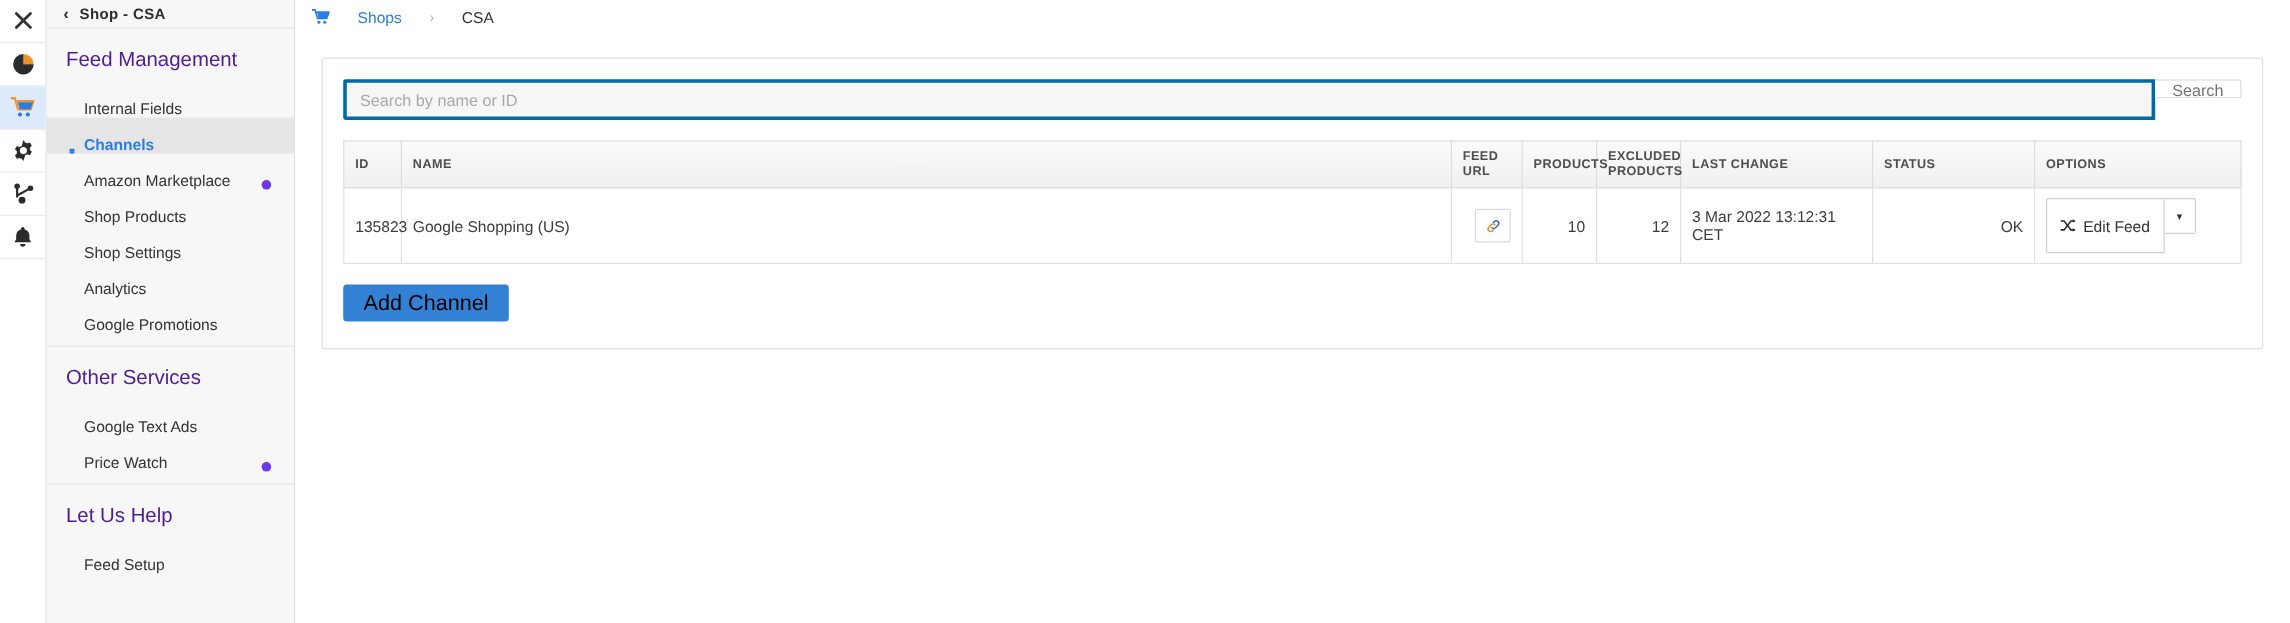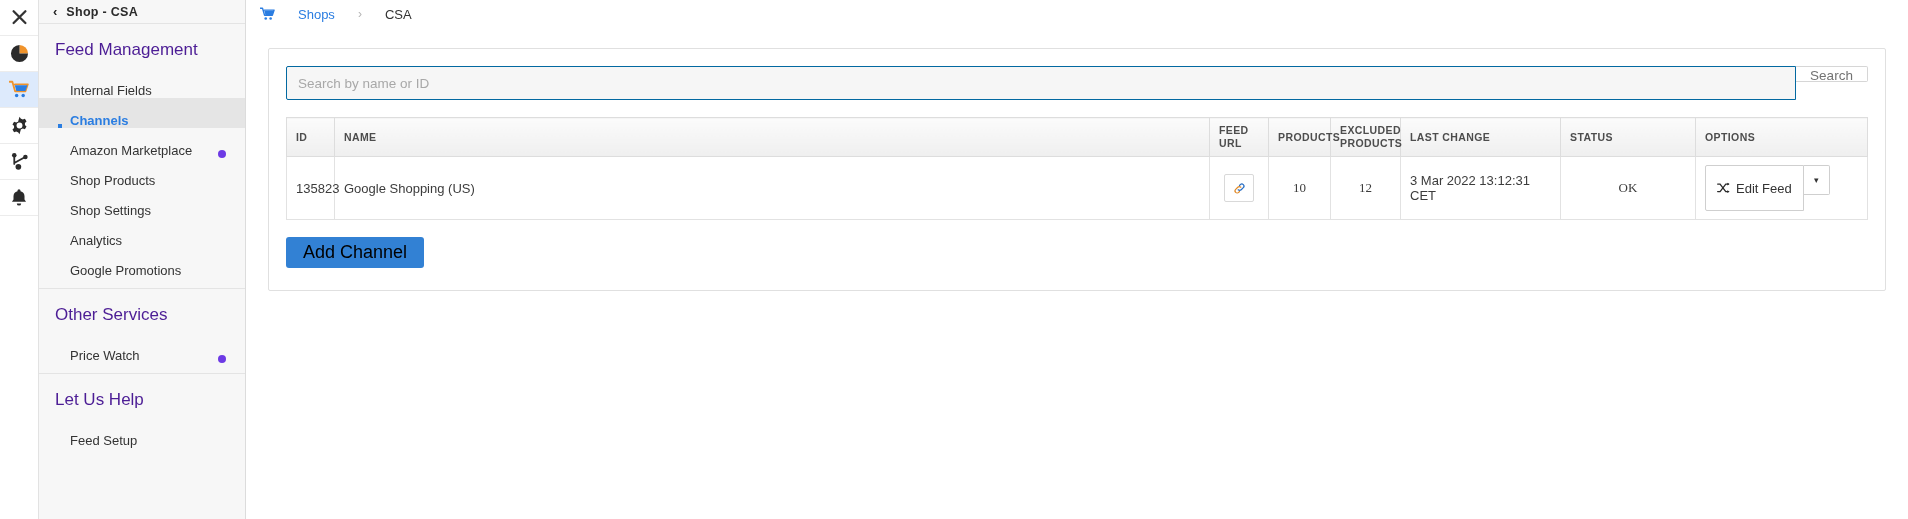--- a/index.html
+++ b/index.html
@@ -135,21 +135,21 @@
     border: 1px solid #e0e0e0;
     background: #ffffff;
     border-radius: 2px;
     padding: 17px 17px 22px 17px;
   }
 
   .search-row { display: flex; }
   .search-input {
     flex: 1;
     height: 34px;
-    border: 1px solid #0369a1;
+    border: 3px solid #0369a1;
     background: #f6f6f6;
     padding: 0 11px;
     font-size: 13.5px;
     color: #555;
     font-family: "Liberation Sans", sans-serif;
     outline: none;
     border-radius: 2px 0 0 2px;
   }
   .search-input::placeholder { color: #a8a8a8; }
   .search-btn {
@@ -186,21 +186,21 @@
     line-height: 1.25;
   }
   table.grid tbody td {
     border: 1px solid #e2e2e2;
     font-size: 13px;
     color: #3c3c3c;
     padding: 8px 9px;
     height: 45px;
     vertical-align: middle;
   }
-  td.c-center, th.c-center { text-align: center; font-family: Liberation Serif, serif; }
+  td.c-center, th.c-center { text-align: right; }
   .link-cell { color: #3b82d6; cursor: pointer; }
   .status-ok { color: #3f9e4d; }
 
   .icon-btn {
     width: 30px; height: 28px;
     border: 1px solid #d9d9d9;
     background: #fff;
     border-radius: 2px;
     display: inline-flex;
     align-items: center;
@@ -349,20 +349,24 @@
 
         <span class="lbl">Google Promotions</span>
       </div>
     </div>
 
     <div class="sb-sep"></div>
 
     <div>
       <div class="sb-group-label">Other Services</div>
 
+      <div class="sb-item">
+
+        <span class="lbl">Google Text Ads</span>
+      </div>
 
       <div class="sb-item">
 
         <span class="lbl">Price Watch</span>
         <span class="sb-dot"></span>
       </div>
     </div>
 
     <div class="sb-sep"></div>
 

